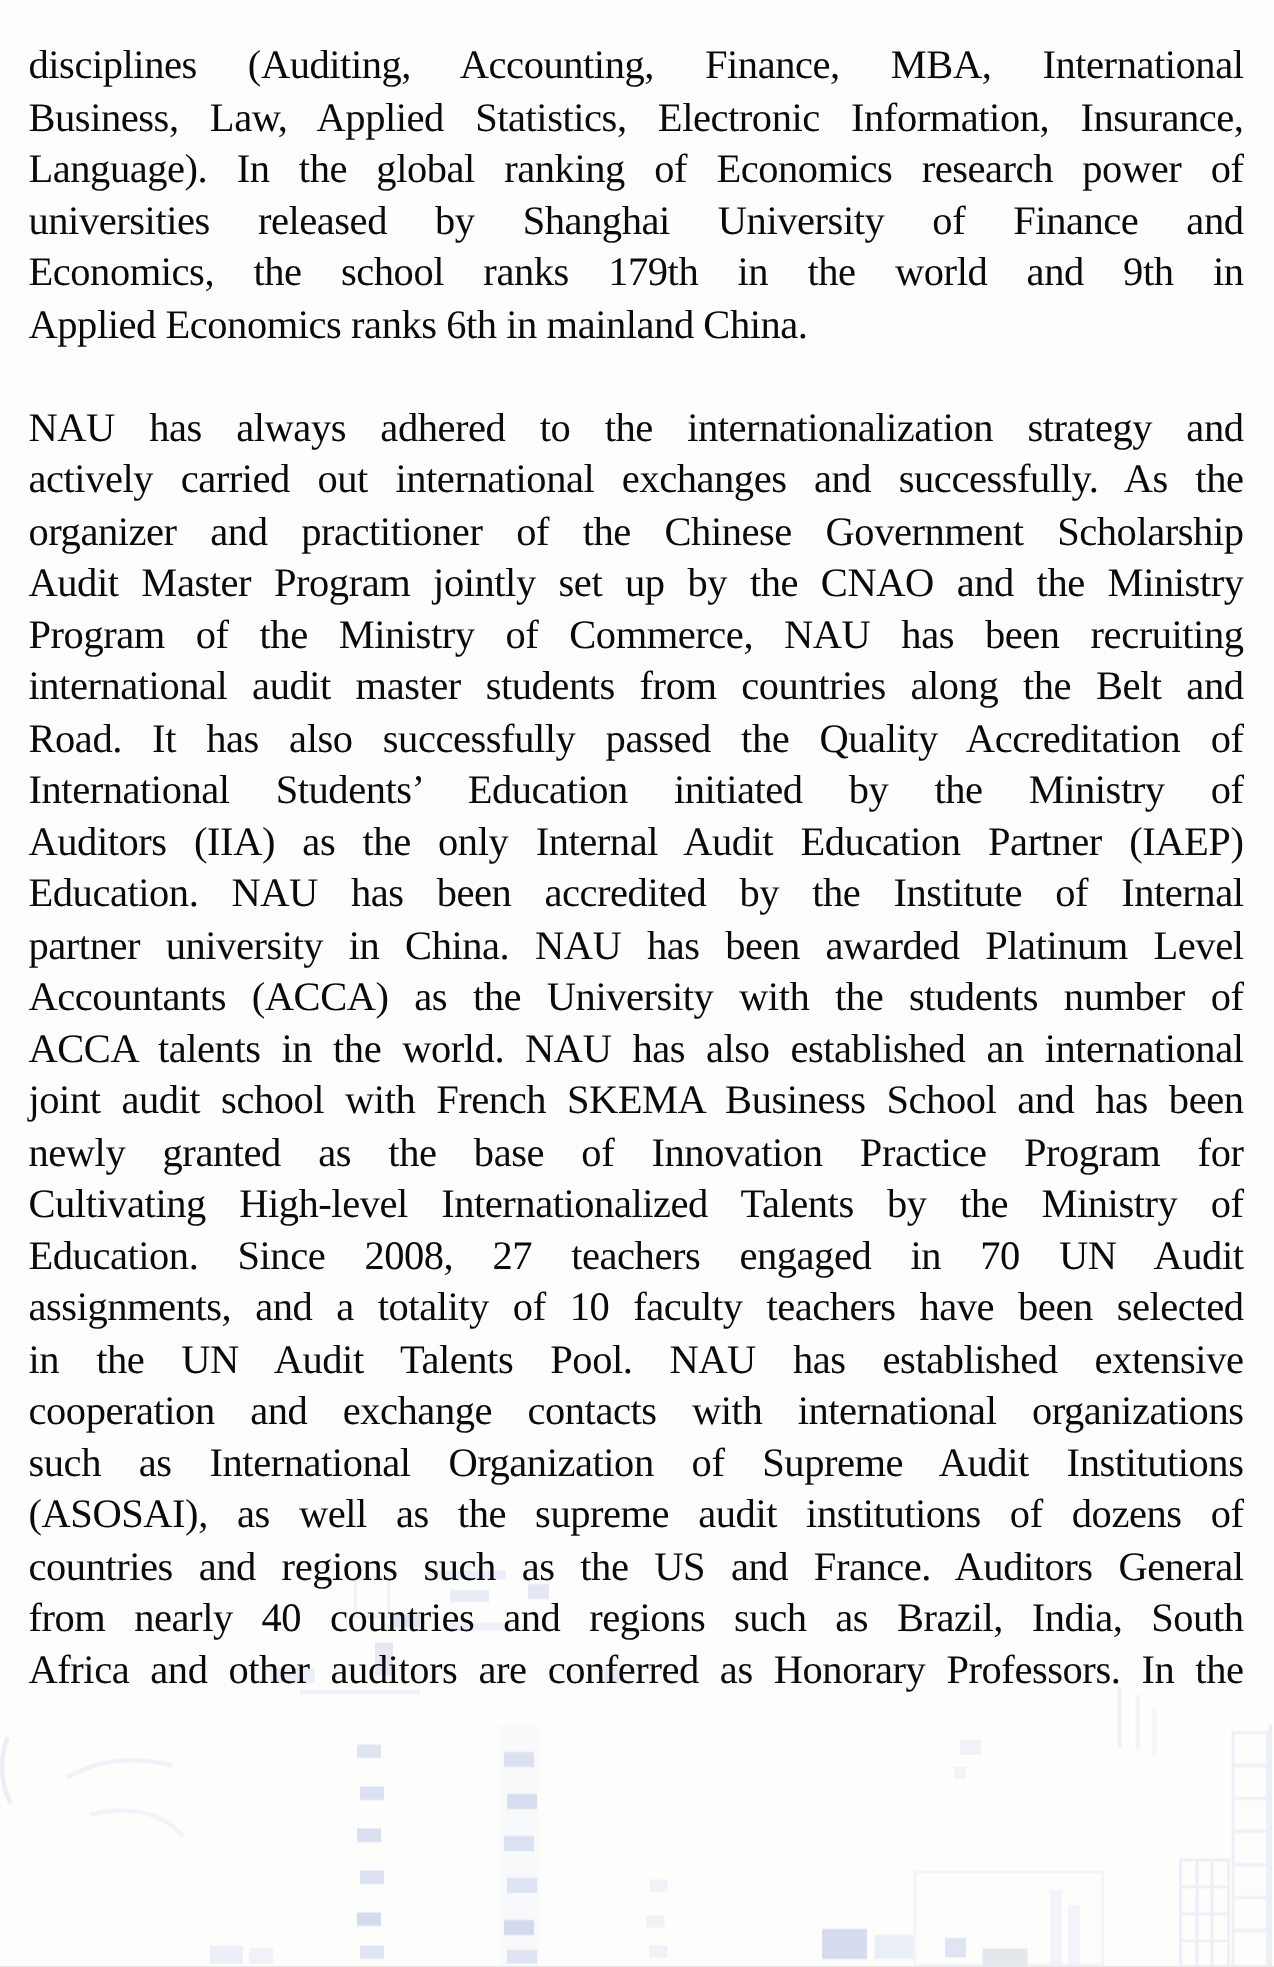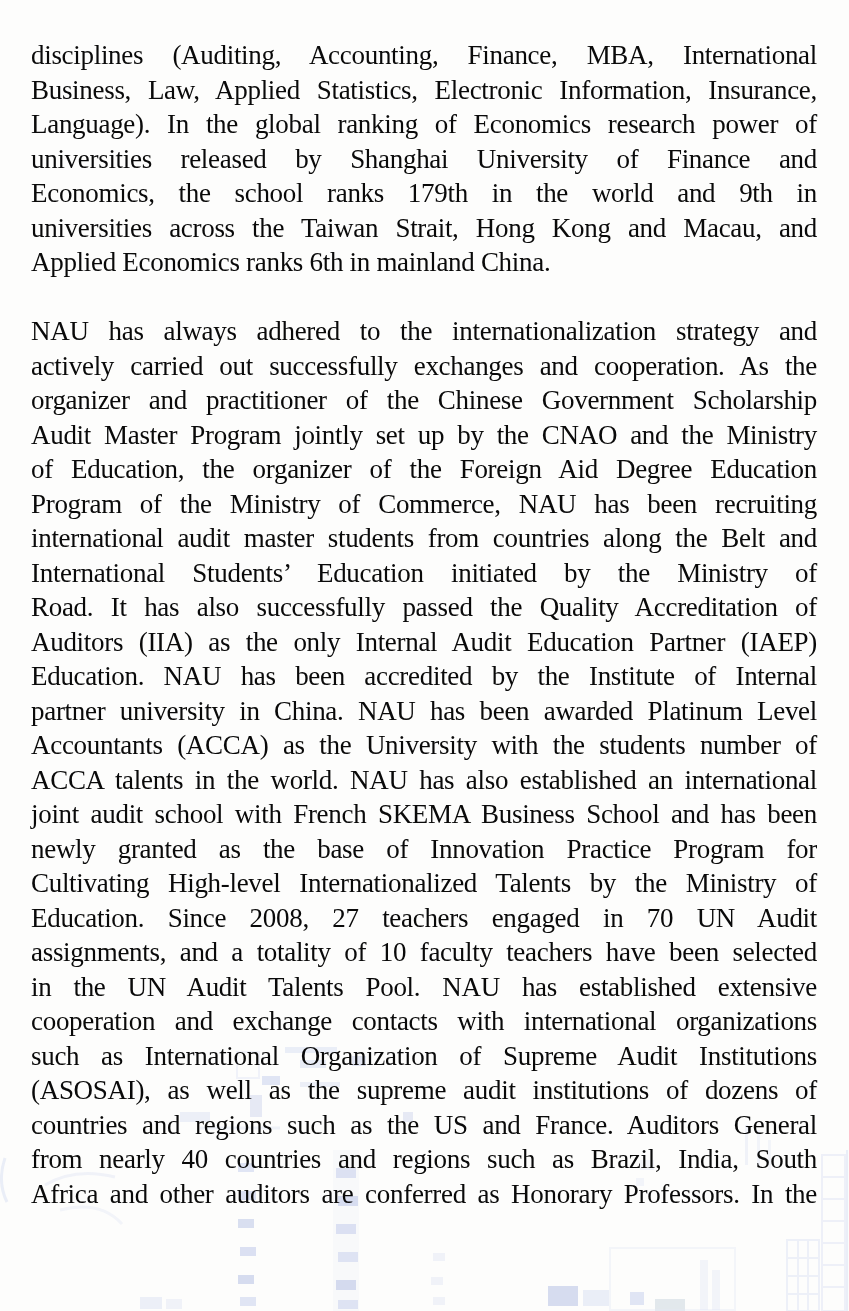--- a/index.html
+++ b/index.html
@@ -22,21 +22,21 @@
     overflow:hidden;
   }
   .watermark{
     position:absolute;left:0;top:0;width:849px;height:1311px;
     pointer-events:none;
   }
   .content{
     position:absolute;left:15px;top:22px;width:818px;
     z-index:1;
   }
-  .para{margin:16px;}
+  .para{margin:4px;}
   .para + .para{margin-top:34.5px;}
   .line{
     font-size:27px;
     line-height:34.5px;
     letter-spacing:-0.3px;
     text-align:justify;
     text-align-last:justify;
     white-space:normal;
     hyphens:none;
     -webkit-hyphens:none;
@@ -116,33 +116,31 @@
     </g>
   </svg>
 
   <div class="content">
       <div class="para">
         <div class="line">disciplines (Auditing, Accounting, Finance, MBA, International</div>
         <div class="line">Business, Law, Applied Statistics, Electronic Information, Insurance,</div>
         <div class="line">Language). In the global ranking of Economics research power of</div>
         <div class="line">universities released by Shanghai University of Finance and</div>
         <div class="line">Economics, the school ranks 179th in the world and 9th in</div>
-        <div class="line">universities across the Taiwan Strait, Hong Kong and Macau, and</div>
         <div class="line flush">Applied Economics ranks 6th in mainland China.</div>
       </div>
       <div class="para">
         <div class="line">NAU has always adhered to the internationalization strategy and</div>
-        <div class="line">actively carried out successfully exchanges and cooperation. As the</div>
+        <div class="line">actively carried out international exchanges and successfully. As the</div>
         <div class="line">organizer and practitioner of the Chinese Government Scholarship</div>
         <div class="line">Audit Master Program jointly set up by the CNAO and the Ministry</div>
-        <div class="line">of Education, the organizer of the Foreign Aid Degree Education</div>
         <div class="line">Program of the Ministry of Commerce, NAU has been recruiting</div>
         <div class="line">international audit master students from countries along the Belt and</div>
+        <div class="line">Road. It has also successfully passed the Quality Accreditation of</div>
         <div class="line">International Students’ Education initiated by the Ministry of</div>
-        <div class="line">Road. It has also successfully passed the Quality Accreditation of</div>
         <div class="line">Auditors (IIA) as the only Internal Audit Education Partner (IAEP)</div>
         <div class="line">Education. NAU has been accredited by the Institute of Internal</div>
         <div class="line">partner university in China. NAU has been awarded Platinum Level</div>
         <div class="line">Accountants (ACCA) as the University with the students number of</div>
         <div class="line">ACCA talents in the world. NAU has also established an international</div>
         <div class="line">joint audit school with French SKEMA Business School and has been</div>
         <div class="line">newly granted as the base of Innovation Practice Program for</div>
         <div class="line">Cultivating High-level Internationalized Talents by the Ministry of</div>
         <div class="line">Education. Since 2008, 27 teachers engaged in 70 UN Audit</div>
         <div class="line">assignments, and a totality of 10 faculty teachers have been selected</div>

